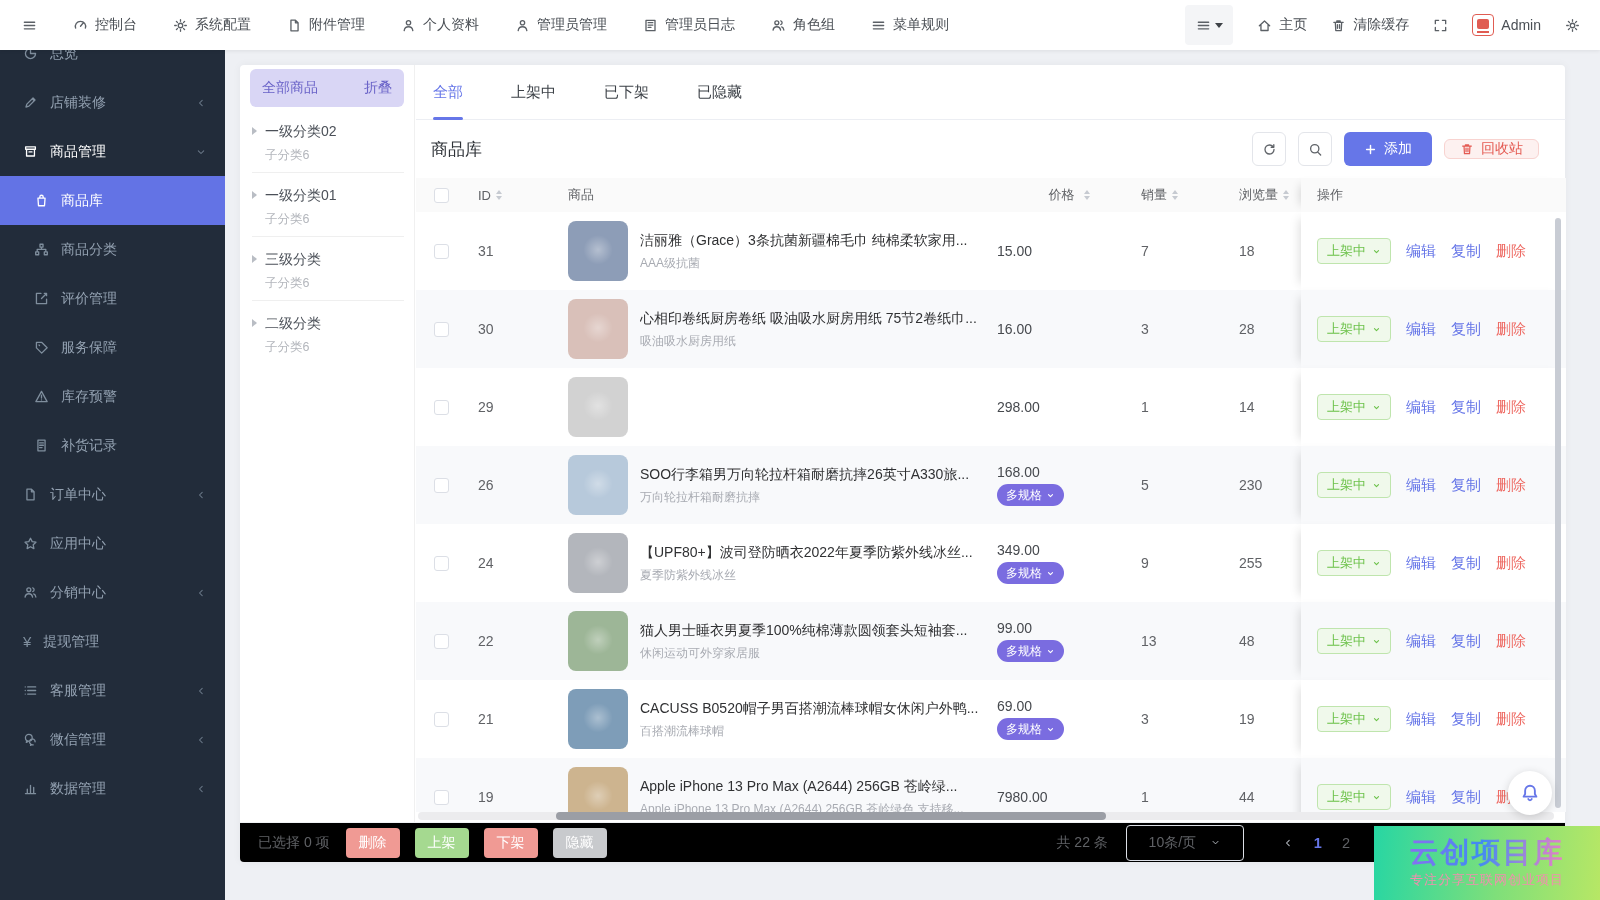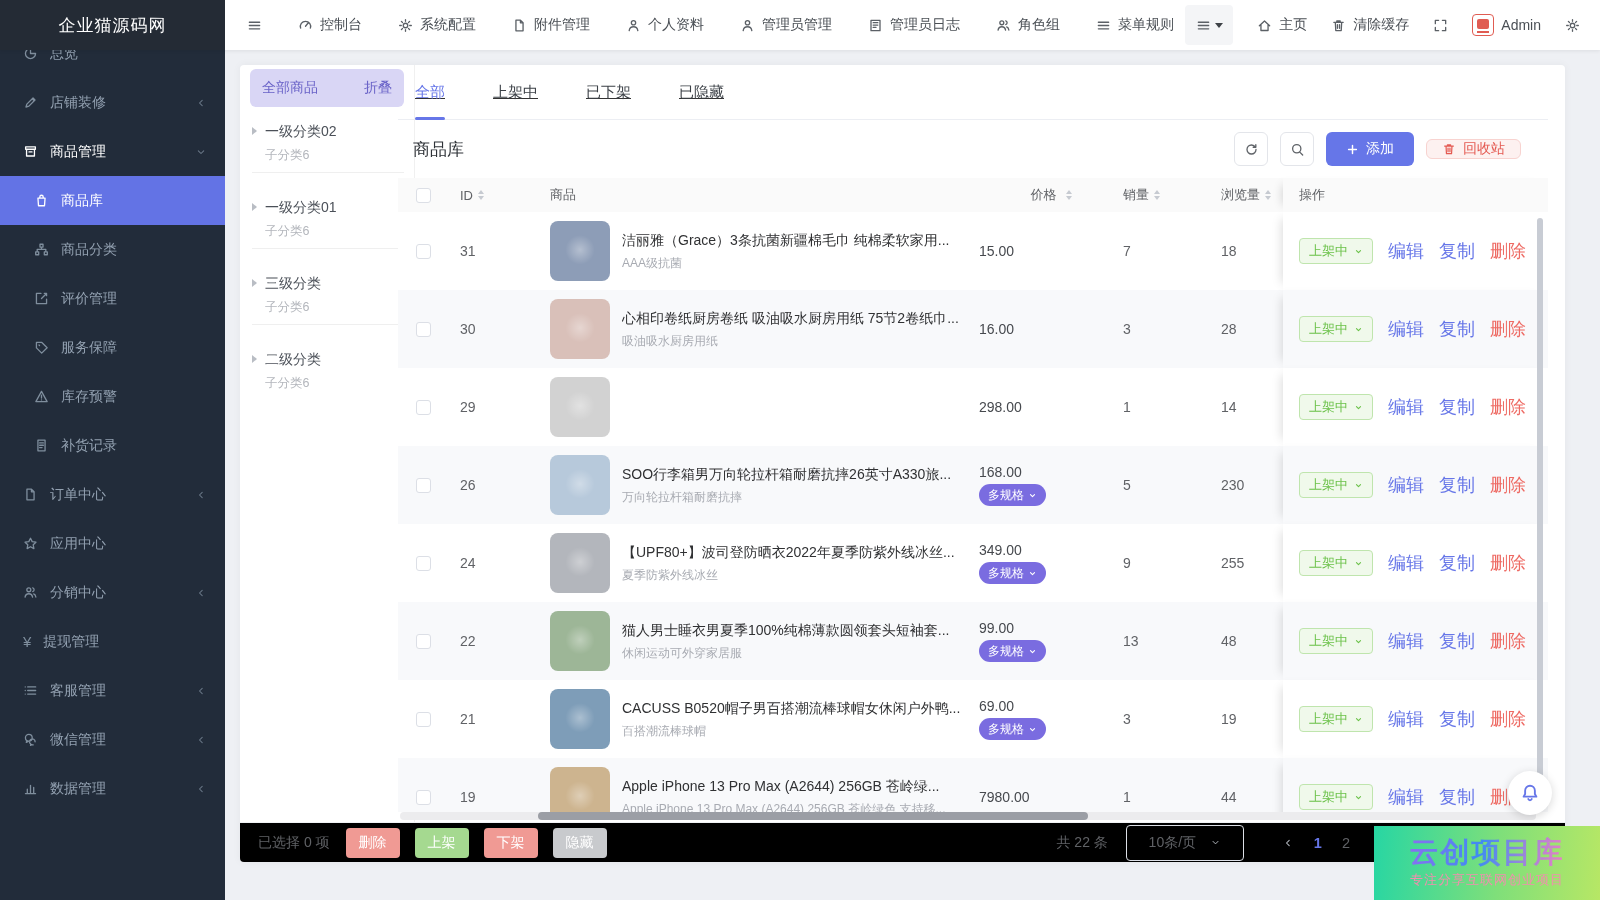--- a/index.html
+++ b/index.html
@@ -34,28 +34,28 @@
   .side-sub .side-item{padding-left:34px;}
   .side-item.active{background:#6373e5;color:#fff;}
   .side-item.active .s-ic{color:#fff;}
 
   
   .card{position:absolute;left:240px;top:65px;width:1325px;height:797px;background:#fff;border-radius:4px;box-shadow:0 0 8px rgba(0,0,0,.05);}
 
   
   .cat{position:absolute;left:0;top:0;width:175px;height:757px;border-right:1px solid #f0f0f0;}
   .cat-header{margin:4px 10px 6px 10px;height:38px;background:#d9d6f5;border-radius:6px;display:flex;align-items:center;justify-content:space-between;padding:0 12px;color:#6a63c8;cursor:pointer;}
-  .cat-item{margin:0 10px 16px 12px;padding:8px 0 6px 0;border-bottom:1px solid #efefef;cursor:pointer;}
+  .cat-item{margin:0 10px 4px 12px;padding:8px 0 6px 0;border-bottom:1px solid #efefef;cursor:pointer;}
   .cat-item:last-child{border-bottom:none;}
   .cat-name{display:flex;align-items:center;color:#4b5058;font-size:14px;line-height:20px;}
   .caret{width:0;height:0;border-top:4px solid transparent;border-bottom:4px solid transparent;border-left:5px solid #b9bdc4;margin-right:8px;flex:none;}
   .cat-sub{margin:5px 0 2px 13px;color:#b3b6bc;font-size:12.5px;line-height:18px;}
 
   
-  .main{position:absolute;left:158px;top:0;width:1150px;height:757px;text-decoration:underline;}
+  .main{position:absolute;left:176px;top:0;width:1150px;height:757px;}
   .tabs{height:55px;border-bottom:1px solid #eceef3;display:flex;align-items:center;gap:48px;padding-left:17px;}
   .tab{font-size:15px;color:#3c4147;cursor:pointer;position:relative;height:55px;display:flex;align-items:center;}
   .tab.active{color:#6676e8;}
   .tab.active::after{content:"";position:absolute;left:0;right:0;bottom:0;height:3px;border-radius:2px;background:#6676e8;}
   .toolbar{position:absolute;left:0;top:55px;width:100%;height:58px;display:flex;align-items:center;padding:0 27px 0 15px;}
   .page-title{font-size:17px;color:#2f3338;}
   .tb-right{margin-left:auto;display:flex;align-items:center;gap:12px;}
   .tb-btn{width:34px;height:34px;border:1px solid #e3e5ea;border-radius:6px;background:#fff;display:flex;align-items:center;justify-content:center;color:#5f6368;font-size:15px;cursor:pointer;}
   .btn-add{height:34px;padding:0 20px;background:#6676e8;color:#fff;border:none;border-radius:6px;font-size:14px;display:flex;align-items:center;gap:7px;cursor:pointer;}
   .btn-add .ic{font-size:13px;width:13px;height:13px;}
@@ -87,21 +87,21 @@
   .ptxt{display:flex;flex-direction:column;min-width:0;padding-right:16px;}
   .ptitle{font-size:14px;color:#303133;line-height:20px;white-space:nowrap;overflow:hidden;text-overflow:ellipsis;max-width:340px;}
   .psub{font-size:12px;color:#a8abb2;line-height:17px;margin-top:5px;white-space:nowrap;overflow:hidden;text-overflow:ellipsis;max-width:340px;}
   .pval{font-size:14px;color:#46494e;}
   .multi{background:#7a6ce0;color:#fff;font-size:12px;border-radius:11px;height:22px;padding:0 9px;display:inline-flex;align-items:center;gap:4px;cursor:pointer;}
   .multi .ic{font-size:9px;width:9px;height:9px;}
   .multi .ic path{stroke-width:2;}
   .status{background:#f0f9eb;border:1px solid #bfe5ad;color:#6cc24a;font-size:13px;border-radius:4px;height:26px;padding:0 9px;display:inline-flex;align-items:center;gap:6px;cursor:pointer;flex:none;}
   .status .ic{font-size:9px;width:9px;height:9px;}
   .status .ic path{stroke-width:2;}
-  .lnk{font-size:18px;color:#6676e8;cursor:pointer;text-decoration:none;flex:none;}
+  .lnk{font-size:15px;color:#6676e8;cursor:pointer;text-decoration:none;flex:none;}
   .lnk.danger{color:#ee6b64;}
 
   
   .hscroll{position:absolute;left:2px;right:12px;top:747px;height:8px;border-radius:4px;background:#ececee;}
   .hscroll .thumb-h{position:absolute;left:138px;width:550px;top:0;height:8px;border-radius:4px;background:#9b9ea5;cursor:pointer;}
   .vscroll{position:absolute;right:5px;top:153px;width:6px;height:590px;border-radius:3px;background:#c8ccd4;cursor:pointer;}
 
   
   .cfooter{position:absolute;left:0;right:0;top:757px;height:40px;background:#000000;border-top:1px solid #f0f2f5;border-radius:0 0 4px 4px;display:flex;align-items:center;padding:0 215px 0 18px;}
   .sel-text{color:#606266;}
@@ -124,21 +124,20 @@
   .bell .ic{font-size:20px;width:20px;height:20px;color:#6676e8;}
   .bell .ic path{stroke-width:1.5;}
   .watermark{position:absolute;left:1374px;top:826px;width:226px;height:74px;background:linear-gradient(95deg,#27d6a3 0%,#7fdf7a 55%,#b7e765 100%);z-index:50;display:flex;flex-direction:column;align-items:center;justify-content:center;}
   .wm-title{font-size:29px;font-weight:bold;letter-spacing:2px;background:linear-gradient(100deg,#8b6ef0 0%,#3f8cf2 45%,#ef7fc4 100%);-webkit-background-clip:text;background-clip:text;color:transparent;line-height:1.1;}
   .wm-sub{font-size:13px;color:#f08fae;margin-top:3px;letter-spacing:1px;}
 </style>
 </head>
 <body>
 
 <div class="navbar">
-  <div class="logo">企业猫源码网</div>
   <div class="nav-left">
     <div class="nav-item">
       <span class="nav-ic" id="nav-burger">
           <svg class="ic" viewBox="0 0 16 16">
             <path d="M2.5 4.5h11 M2.5 8h11 M2.5 11.5h11"></path>
           </svg>
         </span>
     </div>
   <div class="nav-item">
         <span class="nav-ic">

